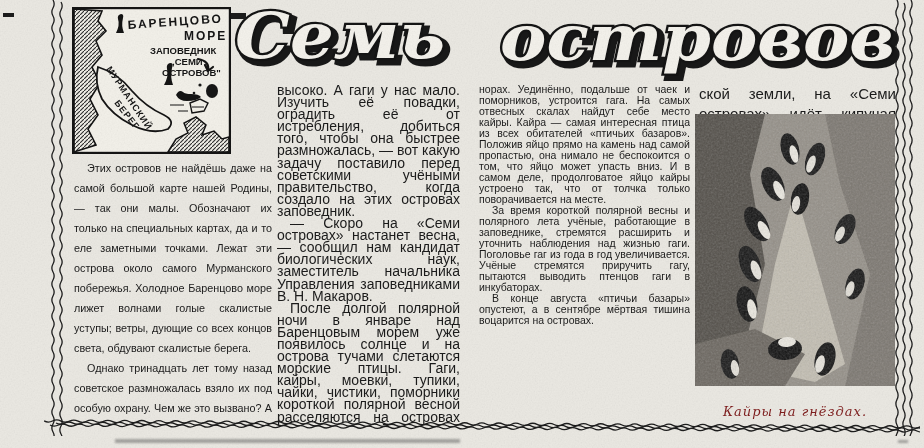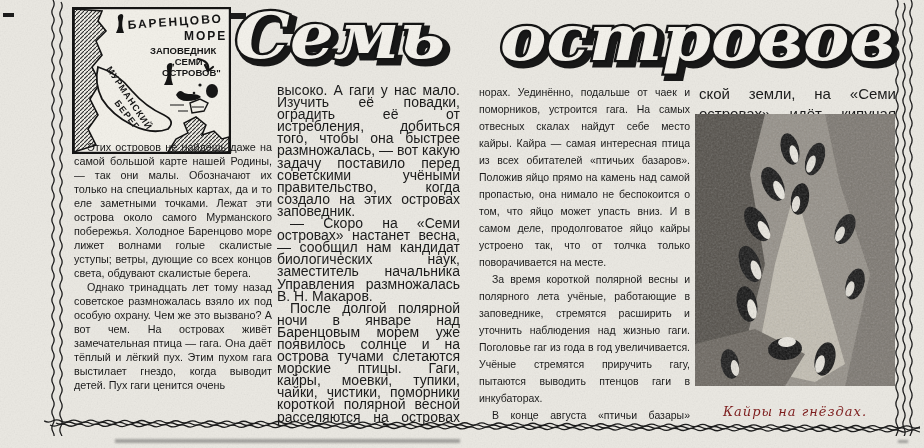--- a/index.html
+++ b/index.html
@@ -25,23 +25,23 @@
   .hl-main{fill:#f4f2ec;stroke:#141414;stroke-width:4.5;paint-order:stroke;}
 
   
   .map{position:absolute;left:72px;top:7px;width:159px;height:147px;}
   .map-label{font-family:"Liberation Sans",sans-serif;font-weight:bold;fill:#151515;}
 
   
   .col{position:absolute;text-align:justify;overflow:hidden;}
   .col p{margin:0;}
   .col .ind{text-indent:13px;}
-  .col1{left:74px;  top:140px; width:198px; height:266px; font-size:10.8px; line-height:14px;}
+  .col1{left:74px;  top:158px; width:198px; height:266px; font-size:10.8px; line-height:20px;}
   .col2{left:277px; top:84px;  width:183px; height:341px; font-size:14px; line-height:12.1px;}
-  .col3{left:479px; top:84px;  width:211px; height:341px; font-size:10.5px; line-height:17px;}
+  .col3{left:479px; top:84px;  width:211px; height:341px; font-size:10.5px; line-height:11px;}
   .col4{left:699px; top:84px;  width:197px; height:30px;  font-size:15px; line-height:20px;}
 
   
   .photo{position:absolute;left:695px;top:114px;width:200px;height:272px;}
   .caption{
     position:absolute;left:695px;top:391px;width:200px;
     font-family:"DejaVu Serif", serif;font-style:italic;font-size:13px;
     text-align:center;color:#7f1d1d;letter-spacing:1px;
   }
 
@@ -96,21 +96,21 @@
     <text class="map-label" x="34" y="62" font-size="9" transform="rotate(56 34 62)" letter-spacing="1">МУРМАНСКИЙ</text>
     <text class="map-label" x="42" y="96" font-size="9" transform="rotate(52 42 96)" letter-spacing="1">БЕРЕГ</text>
   </svg>
 
   <div class="col col1">
       <p class="para ind">Этих островов не найдёшь даже на самой большой карте нашей Родины, — так они малы. Обозначают их только на специальных картах, да и то еле заметными точками. Лежат эти острова около самого Мурманского побережья. Холодное Баренцово море лижет волнами голые скалистые уступы; ветры, дующие со всех концов света, обдувают скалистые берега.</p>
       <p class="para ind">Однако тринадцать лет тому назад советское размножалась взяло их под особую охрану. Чем же это вызвано? А вот чем. На островах живёт замечательная птица — гага. Она даёт тёплый и лёгкий пух. Этим пухом гага выстилает гнездо, когда выводит детей. Пух гаги ценится очень</p>
     </div>
   <div class="col col2">
       <p class="para">высоко. А гаги у нас мало. Изучить её повадки, оградить её от истребления, добиться того, чтобы она быстрее размножалась, — вот какую задачу поставило перед советскими учёными правительство, когда создало на этих островах заповедник.</p>
-      <p class="para ind">— Скоро на «Семи островах» настанет весна, — сообщил нам кандидат биологических наук, заместитель начальника Управления размножалась В. Н. Макаров.</p>
+      <p class="para ind">— Скоро на «Семи островах» настанет весна, — сообщил нам кандидат биологических наук, заместитель начальника Управления заповедниками В. Н. Макаров.</p>
       <p class="para ind">После долгой полярной ночи в январе над Баренцовым морем уже появилось солнце и на острова тучами слетаются морские птицы. Гаги, кайры, моевки, тупики, чайки, чистики, поморники короткой полярной весной расселяются на островах по «этажам». Выше всех поселятся чайки, в расселинах и нишах скал разместятся моевки. Тупик — птица с маленькой головой и большим оранжевым клювом — найдёт себе убежище в береговых</p>
     </div>
   <div class="col col3">
       <p class="para">норах. Уединённо, подальше от чаек и поморников, устроится гага. На самых отвесных скалах найдут себе место кайры. Кайра — самая интересная птица из всех обитателей «птичьих базаров». Положив яйцо прямо на камень над самой пропастью, она нимало не беспокоится о том, что яйцо может упасть вниз. И в самом деле, продолговатое яйцо кайры устроено так, что от толчка только поворачивается на месте.</p>
       <p class="para ind">За время короткой полярной весны и полярного лета учёные, работающие в заповеднике, стремятся расширить и уточнить наблюдения над жизнью гаги. Поголовье гаг из года в год увеличивается. Учёные стремятся приручить гагу, пытаются выводить птенцов гаги в инкубаторах.</p>
       <p class="para ind">В конце августа «птичьи базары» опустеют, а в сентябре мёртвая тишина воцарится на островах.</p>
     </div>
   <div class="col col4">
       <p class="para">ской земли, на «Семи островах» идёт кипучая творческая работа.</p>
     </div>

